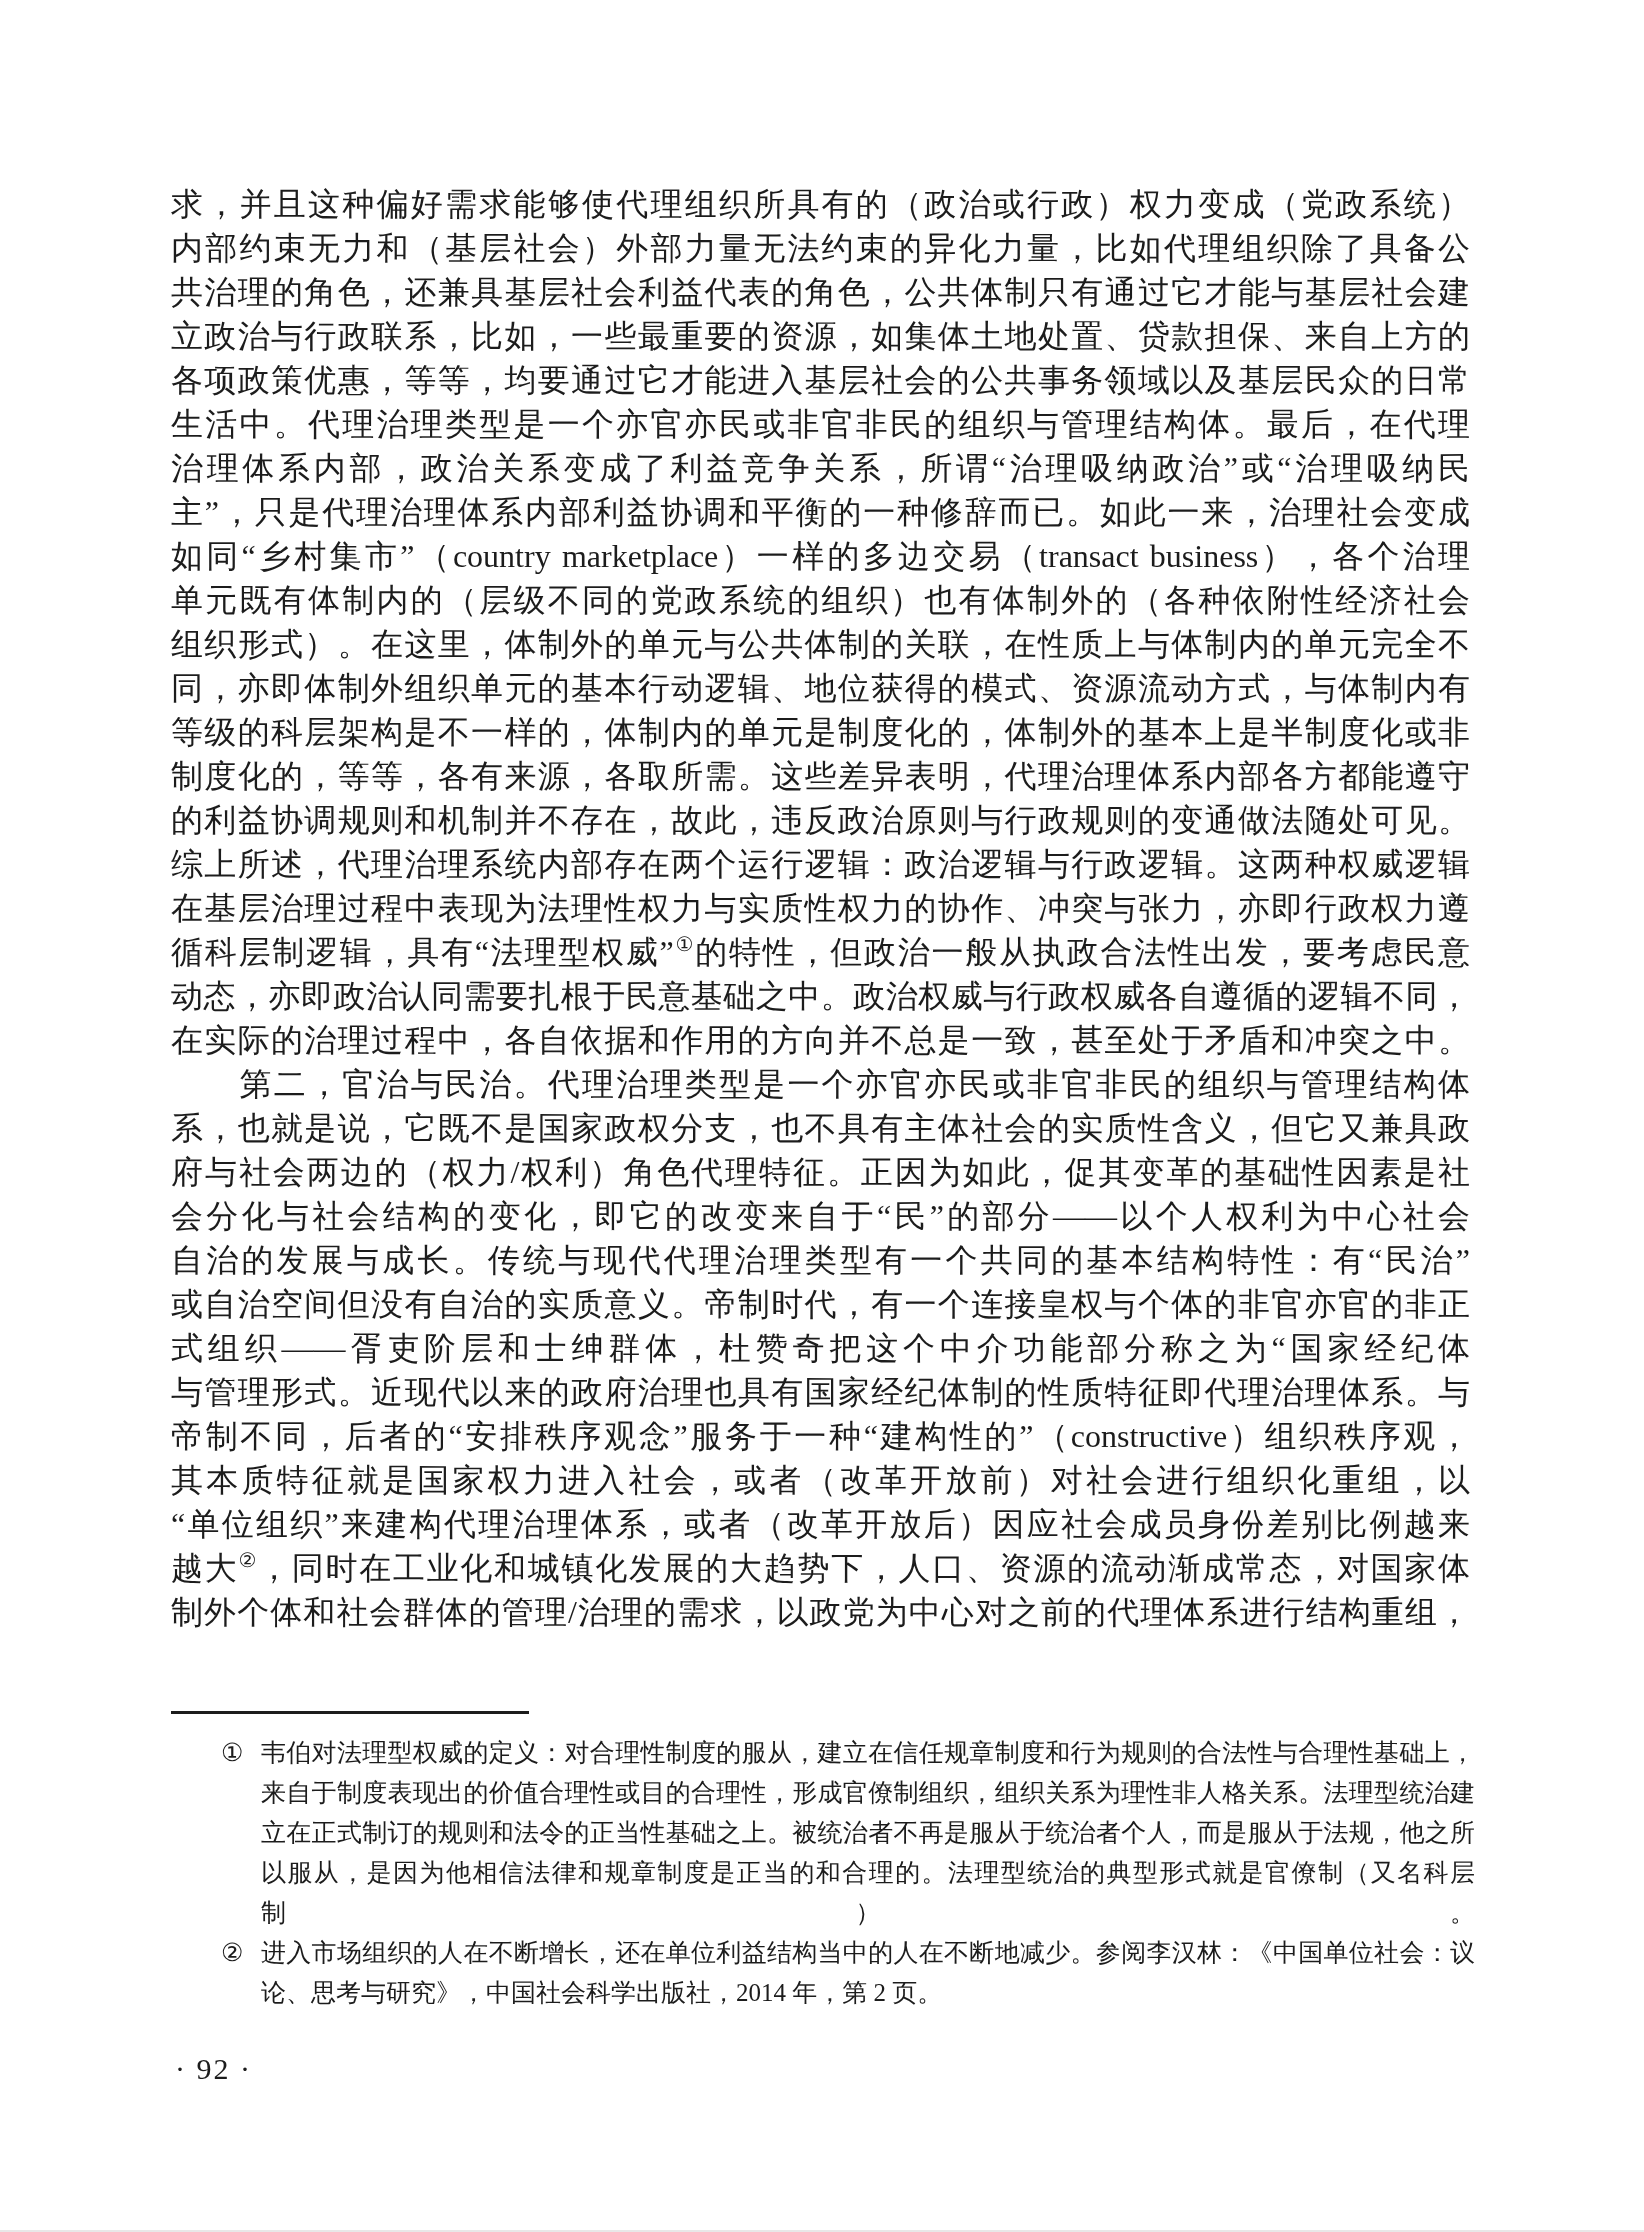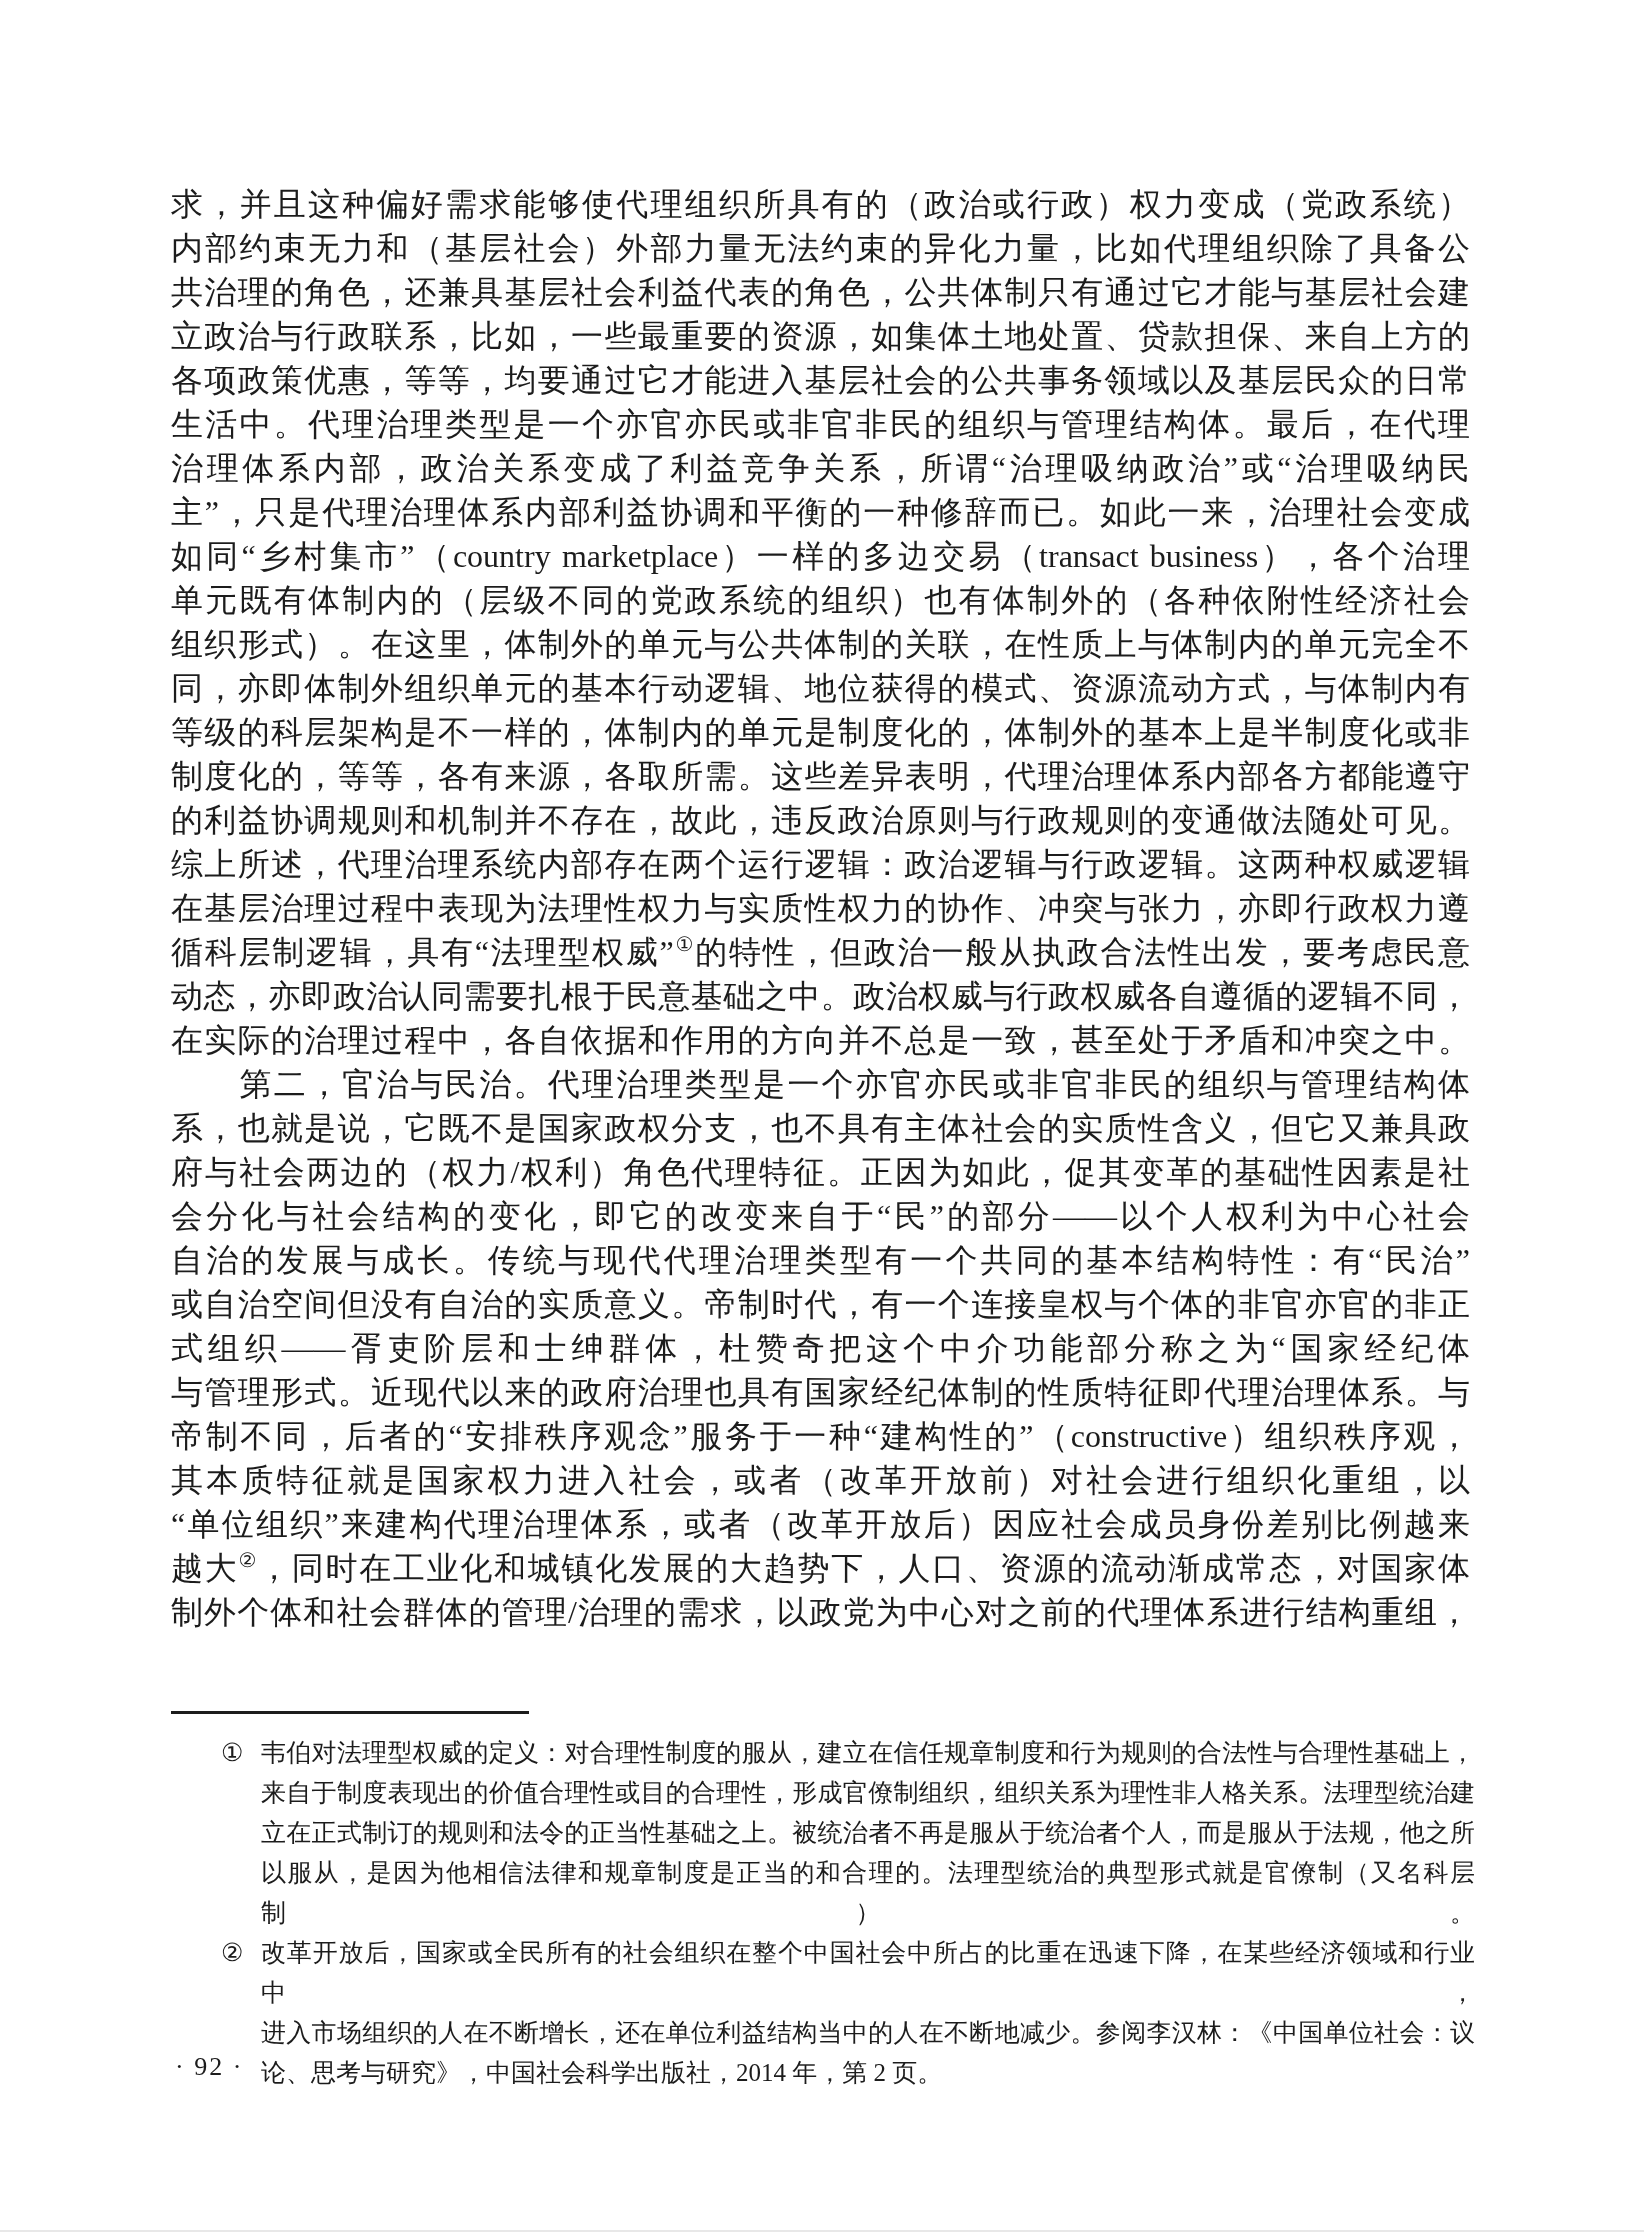--- a/index.html
+++ b/index.html
@@ -55,21 +55,21 @@
   }
   .fn-line {
     text-align: justify;
     text-align-last: justify;
   }
   .fn-line.short { text-align-last: left; }
   .page-number {
     position: absolute;
     left: 175px;
     top: 2052px;
-    font-size: 26px;
+    font-size: 30px;
     letter-spacing: 2px;
   }
 </style>
 </head>
 <body>
 
 <div class="page">
 
   <div class="body-text">
     <div class="line">求，并且这种偏好需求能够使代理组织所具有的（政治或行政）权力变成（党政系统）</div>
@@ -116,21 +116,20 @@
   <div class="footnotes">
     <div class="footnote">
       <span class="fn-marker">①</span>
       <div class="fn-line">韦伯对法理型权威的定义：对合理性制度的服从，建立在信任规章制度和行为规则的合法性与合理性基础上，</div>
       <div class="fn-line">来自于制度表现出的价值合理性或目的合理性，形成官僚制组织，组织关系为理性非人格关系。法理型统治建</div>
       <div class="fn-line">立在正式制订的规则和法令的正当性基础之上。被统治者不再是服从于统治者个人，而是服从于法规，他之所</div>
       <div class="fn-line">以服从，是因为他相信法律和规章制度是正当的和合理的。法理型统治的典型形式就是官僚制（又名科层制）。</div>
     </div>
     <div class="footnote">
       <span class="fn-marker">②</span>
-      <div class="fn-line">改革开放后，国家或全民所有的社会组织在整个中国社会中所占的比重在迅速下降，在某些经济领域和行业中，</div>
       <div class="fn-line">进入市场组织的人在不断增长，还在单位利益结构当中的人在不断地减少。参阅李汉林：《中国单位社会：议</div>
       <div class="fn-line short">论、思考与研究》，中国社会科学出版社，2014 年，第 2 页。</div>
     </div>
   </div>
 
   <div class="page-number">· 92 ·</div>
 
 </div>
 
 

